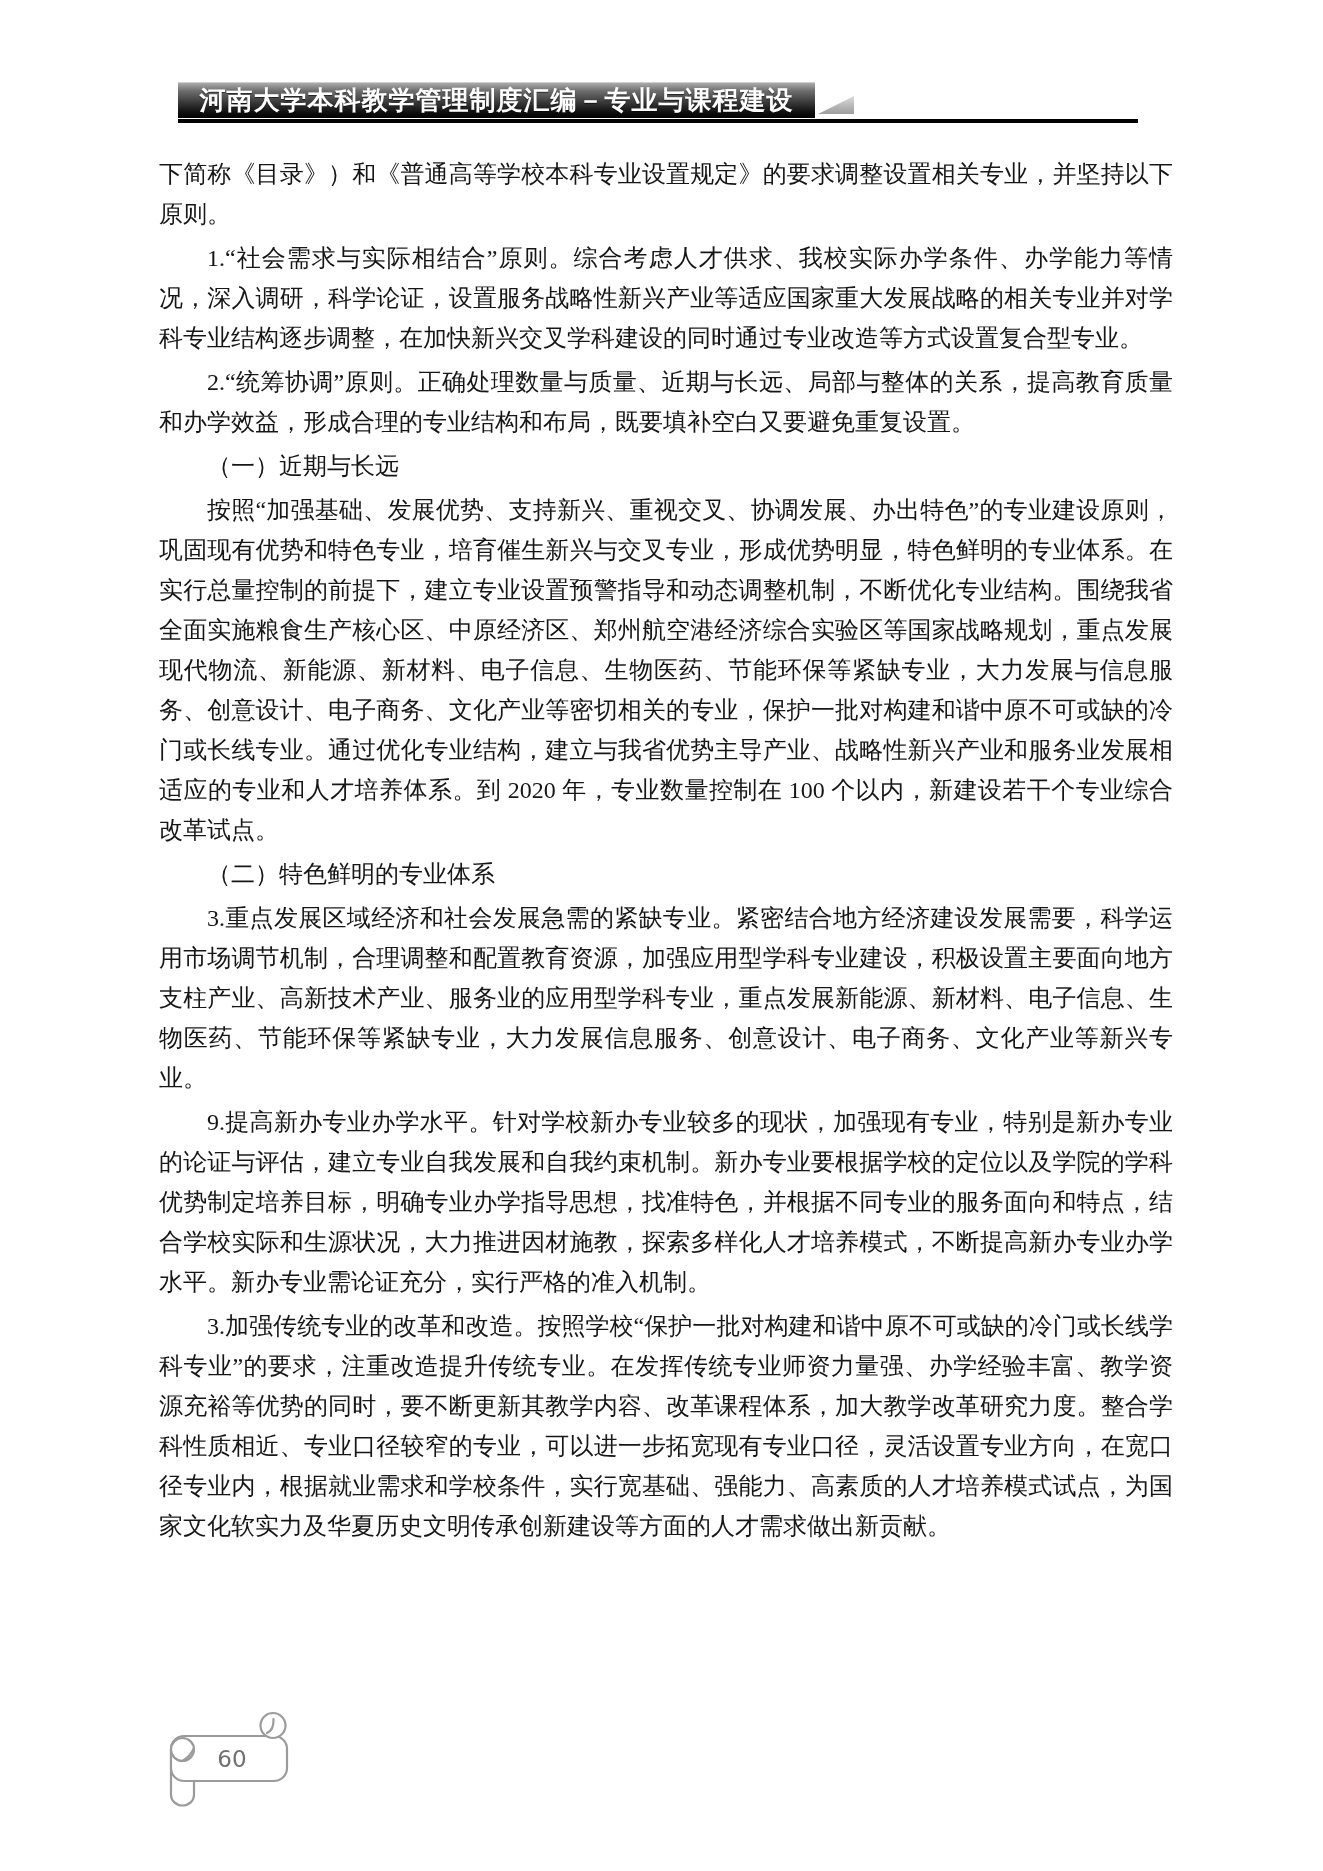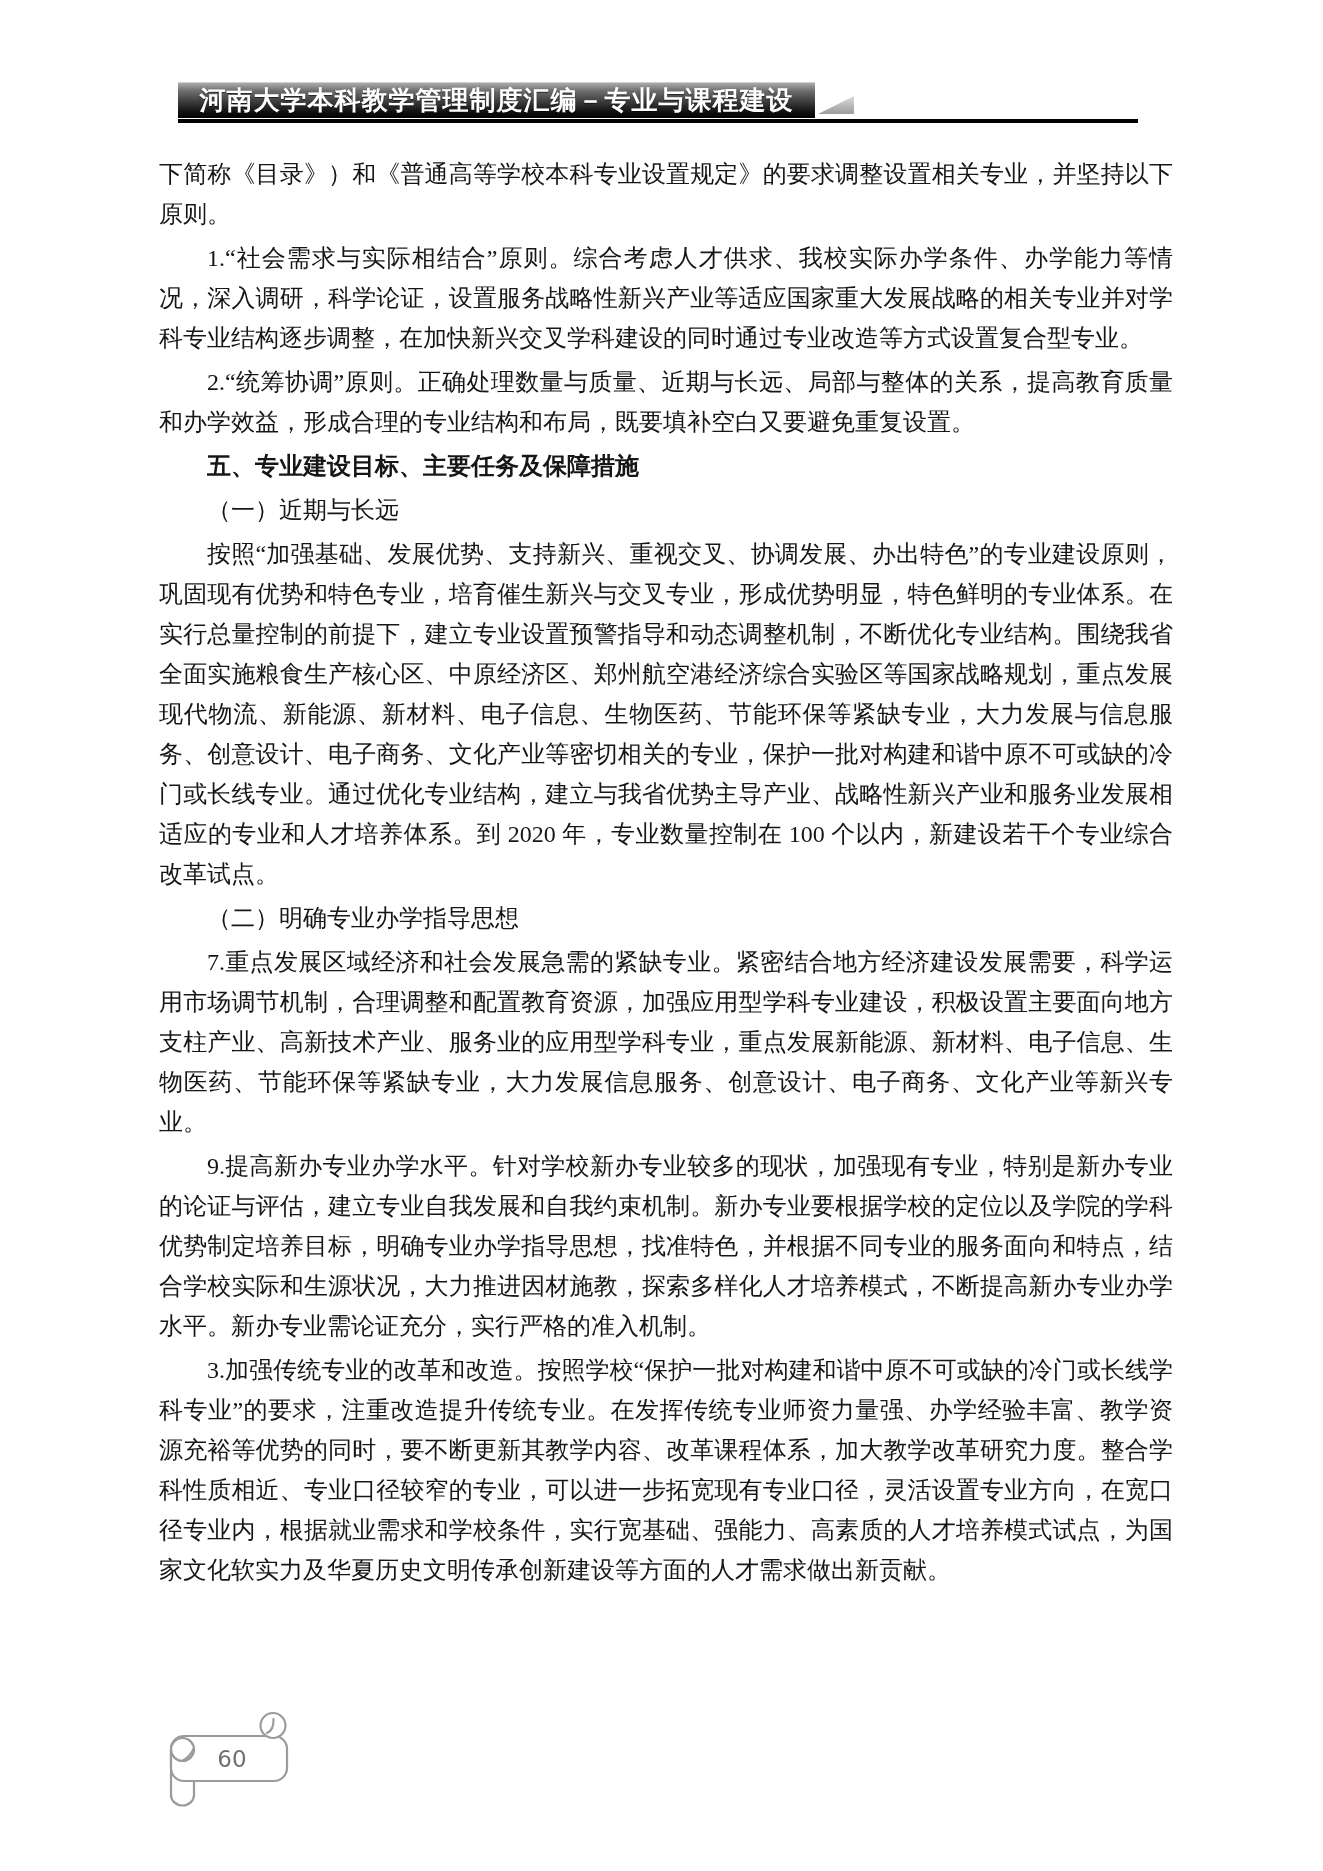--- a/index.html
+++ b/index.html
@@ -63,25 +63,24 @@
   <div class="header-bar">
     <span class="header-title">河南大学本科教学管理制度汇编－专业与课程建设</span>
   </div>
   <div class="header-triangle"></div>
   <div class="header-underline"></div>
 
   <div class="content">
     <p class="cont">下简称《目录》）和《普通高等学校本科专业设置规定》的要求调整设置相关专业，并坚持以下原则。</p>
     <p>1.“社会需求与实际相结合”原则。综合考虑人才供求、我校实际办学条件、办学能力等情况，深入调研，科学论证，设置服务战略性新兴产业等适应国家重大发展战略的相关专业并对学科专业结构逐步调整，在加快新兴交叉学科建设的同时通过专业改造等方式设置复合型专业。</p>
     <p>2.“统筹协调”原则。正确处理数量与质量、近期与长远、局部与整体的关系，提高教育质量和办学效益，形成合理的专业结构和布局，既要填补空白又要避免重复设置。</p>
-    <p class="sec-heading">五、专业建设目标、主要任务及保障措施</p>
     <p>（一）近期与长远</p>
     <p>按照“加强基础、发展优势、支持新兴、重视交叉、协调发展、办出特色”的专业建设原则，巩固现有优势和特色专业，培育催生新兴与交叉专业，形成优势明显，特色鲜明的专业体系。在实行总量控制的前提下，建立专业设置预警指导和动态调整机制，不断优化专业结构。围绕我省全面实施粮食生产核心区、中原经济区、郑州航空港经济综合实验区等国家战略规划，重点发展现代物流、新能源、新材料、电子信息、生物医药、节能环保等紧缺专业，大力发展与信息服务、创意设计、电子商务、文化产业等密切相关的专业，保护一批对构建和谐中原不可或缺的冷门或长线专业。通过优化专业结构，建立与我省优势主导产业、战略性新兴产业和服务业发展相适应的专业和人才培养体系。到 2020 年，专业数量控制在 100 个以内，新建设若干个专业综合改革试点。</p>
-    <p>（二）明确专业办学指导思想</p>
-    <p>7.重点发展区域经济和社会发展急需的紧缺专业。紧密结合地方经济建设发展需要，科学运用市场调节机制，合理调整和配置教育资源，加强应用型学科专业建设，积极设置主要面向地方支柱产业、高新技术产业、服务业的应用型学科专业，重点发展新能源、新材料、电子信息、生物医药、节能环保等紧缺专业，大力发展信息服务、创意设计、电子商务、文化产业等新兴专业。</p>
+    <p>（二）特色鲜明的专业体系</p>
+    <p>3.重点发展区域经济和社会发展急需的紧缺专业。紧密结合地方经济建设发展需要，科学运用市场调节机制，合理调整和配置教育资源，加强应用型学科专业建设，积极设置主要面向地方支柱产业、高新技术产业、服务业的应用型学科专业，重点发展新能源、新材料、电子信息、生物医药、节能环保等紧缺专业，大力发展信息服务、创意设计、电子商务、文化产业等新兴专业。</p>
     <p>9.提高新办专业办学水平。针对学校新办专业较多的现状，加强现有专业，特别是新办专业的论证与评估，建立专业自我发展和自我约束机制。新办专业要根据学校的定位以及学院的学科优势制定培养目标，明确专业办学指导思想，找准特色，并根据不同专业的服务面向和特点，结合学校实际和生源状况，大力推进因材施教，探索多样化人才培养模式，不断提高新办专业办学水平。新办专业需论证充分，实行严格的准入机制。</p>
     <p>3.加强传统专业的改革和改造。按照学校“保护一批对构建和谐中原不可或缺的冷门或长线学科专业”的要求，注重改造提升传统专业。在发挥传统专业师资力量强、办学经验丰富、教学资源充裕等优势的同时，要不断更新其教学内容、改革课程体系，加大教学改革研究力度。整合学科性质相近、专业口径较窄的专业，可以进一步拓宽现有专业口径，灵活设置专业方向，在宽口径专业内，根据就业需求和学校条件，实行宽基础、强能力、高素质的人才培养模式试点，为国家文化软实力及华夏历史文明传承创新建设等方面的人才需求做出新贡献。</p>
   </div>
 
   <svg class="footer-scroll" width="170" height="120" viewBox="0 0 170 120">
     <g fill="#ffffff" stroke="#9b9b9b" stroke-width="2.2" stroke-linecap="round">
 
       <path d="M31 46 L31 92 A11.5 10.5 0 0 0 54 92 L54 60"></path>
 
       <rect x="31" y="33" width="116" height="45" rx="13"></rect>

